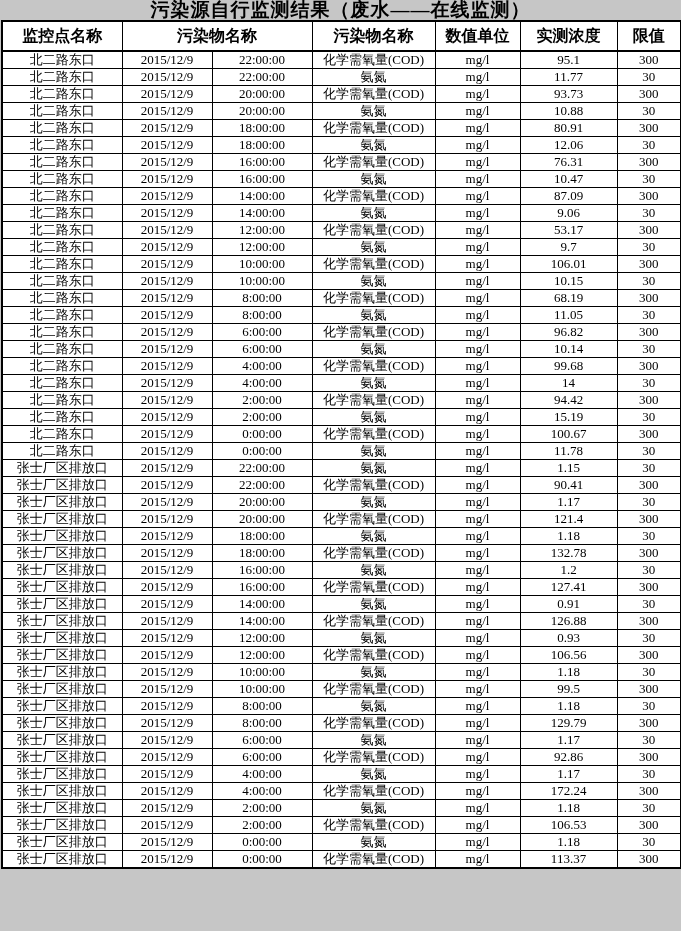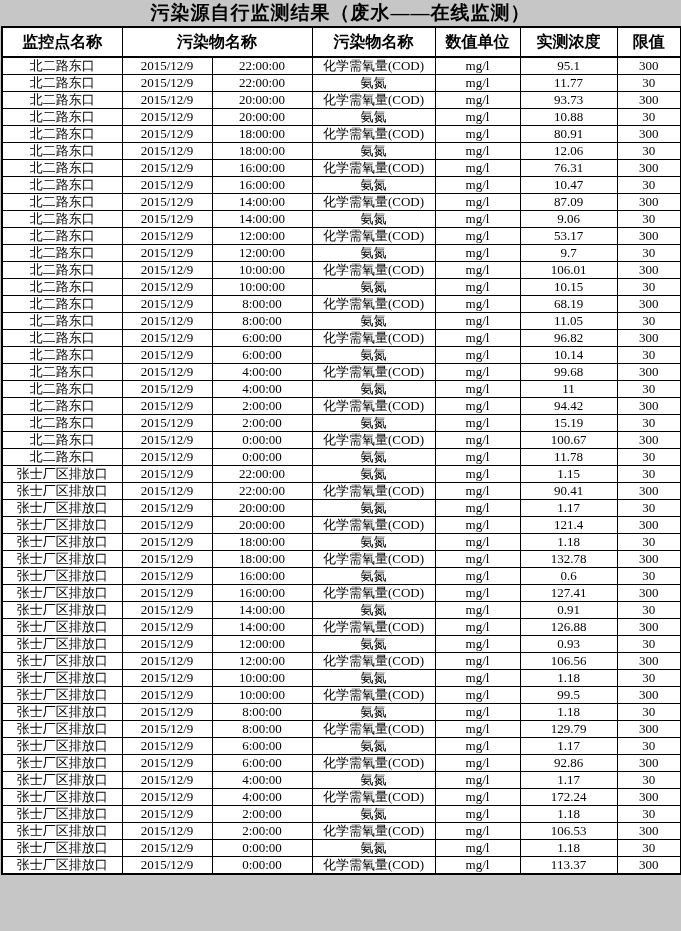--- a/index.html
+++ b/index.html
@@ -8,21 +8,21 @@
   }
   body {
     width: 681px;
     height: 931px;
     background: #c6c6c6;
     color: #000;
     font-family: "Liberation Serif", "DejaVu Serif", serif;
     overflow: hidden;
   }
   .title {
-    height: 26px;
+    height: 20px;
     display: flex;
     align-items: center;
     justify-content: center;
     font-size: 19px;
     font-weight: bold;
     letter-spacing: 1px;
   }
   table.monitor {
     border-collapse: collapse;
     table-layout: fixed;
@@ -274,21 +274,21 @@
     <td>99.68</td>
     <td>300</td>
   </tr>
 
   <tr>
     <td>北二路东口</td>
     <td>2015/12/9</td>
     <td>4:00:00</td>
     <td>氨氮</td>
     <td>mg/l</td>
-    <td>11</td>
+    <td>14</td>
     <td>30</td>
   </tr>
 
   <tr>
     <td>北二路东口</td>
     <td>2015/12/9</td>
     <td>2:00:00</td>
     <td>化学需氧量(COD)</td>
     <td>mg/l</td>
     <td>94.42</td>
@@ -384,21 +384,21 @@
     <td>132.78</td>
     <td>300</td>
   </tr>
 
   <tr>
     <td>张士厂区排放口</td>
     <td>2015/12/9</td>
     <td>16:00:00</td>
     <td>氨氮</td>
     <td>mg/l</td>
-    <td>0.6</td>
+    <td>1.2</td>
     <td>30</td>
   </tr>
 
   <tr>
     <td>张士厂区排放口</td>
     <td>2015/12/9</td>
     <td>16:00:00</td>
     <td>化学需氧量(COD)</td>
     <td>mg/l</td>
     <td>127.41</td>

